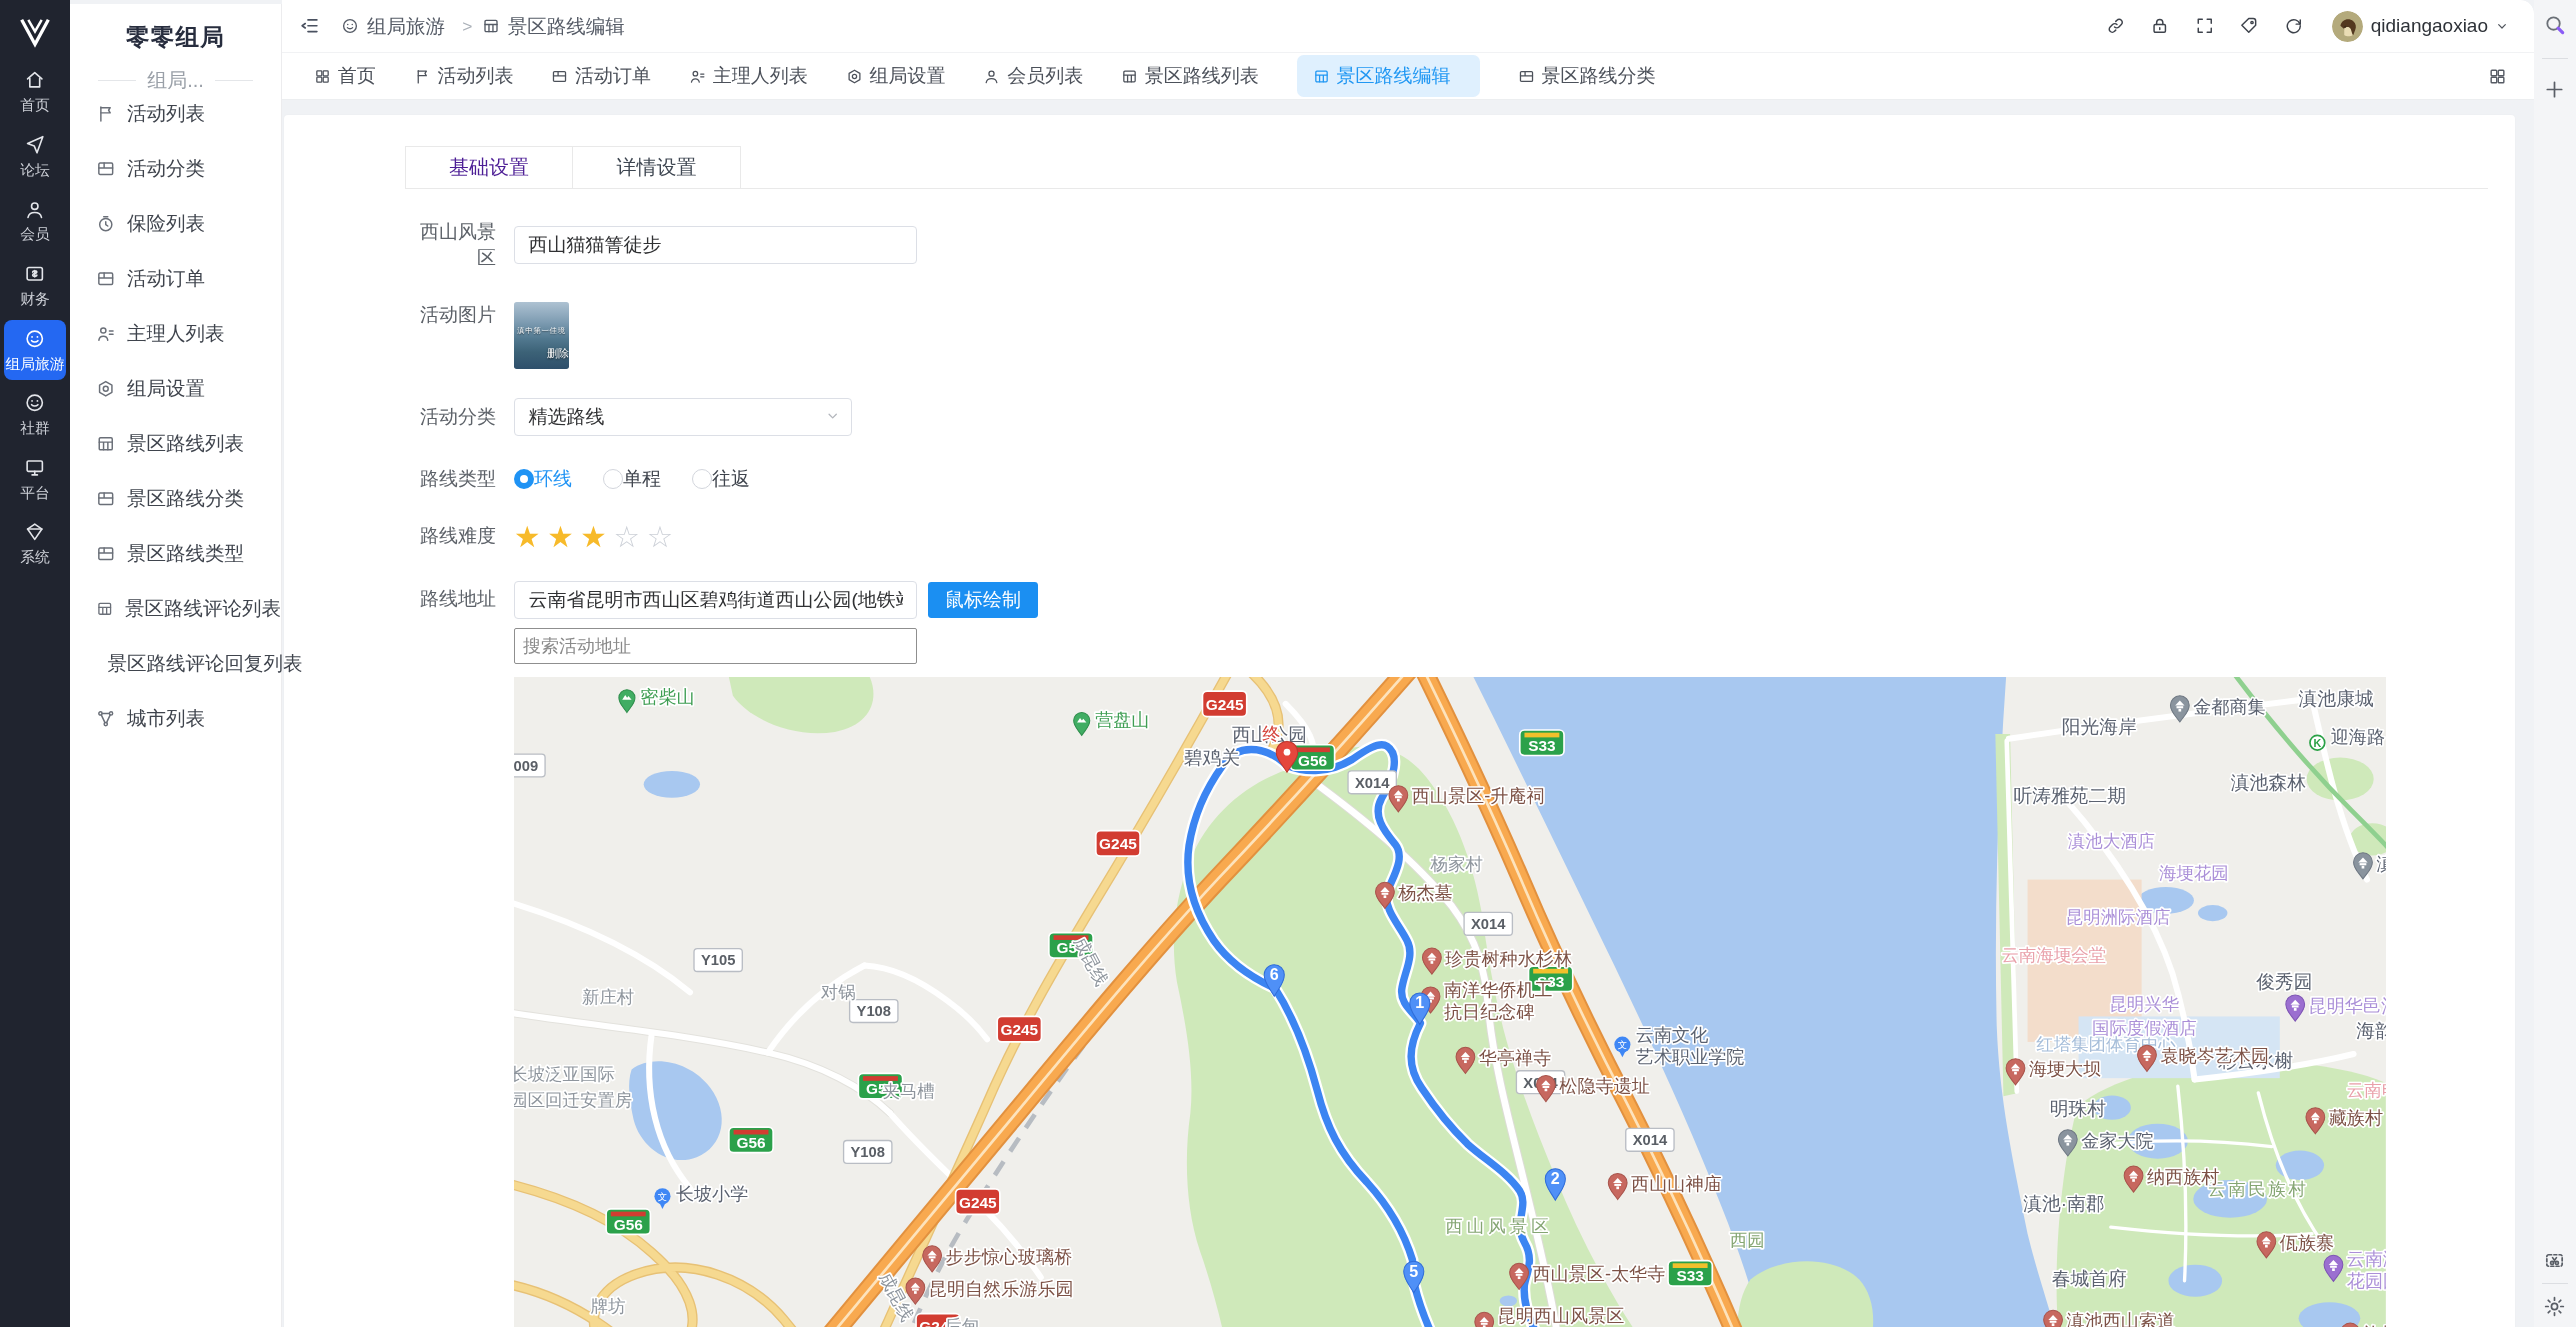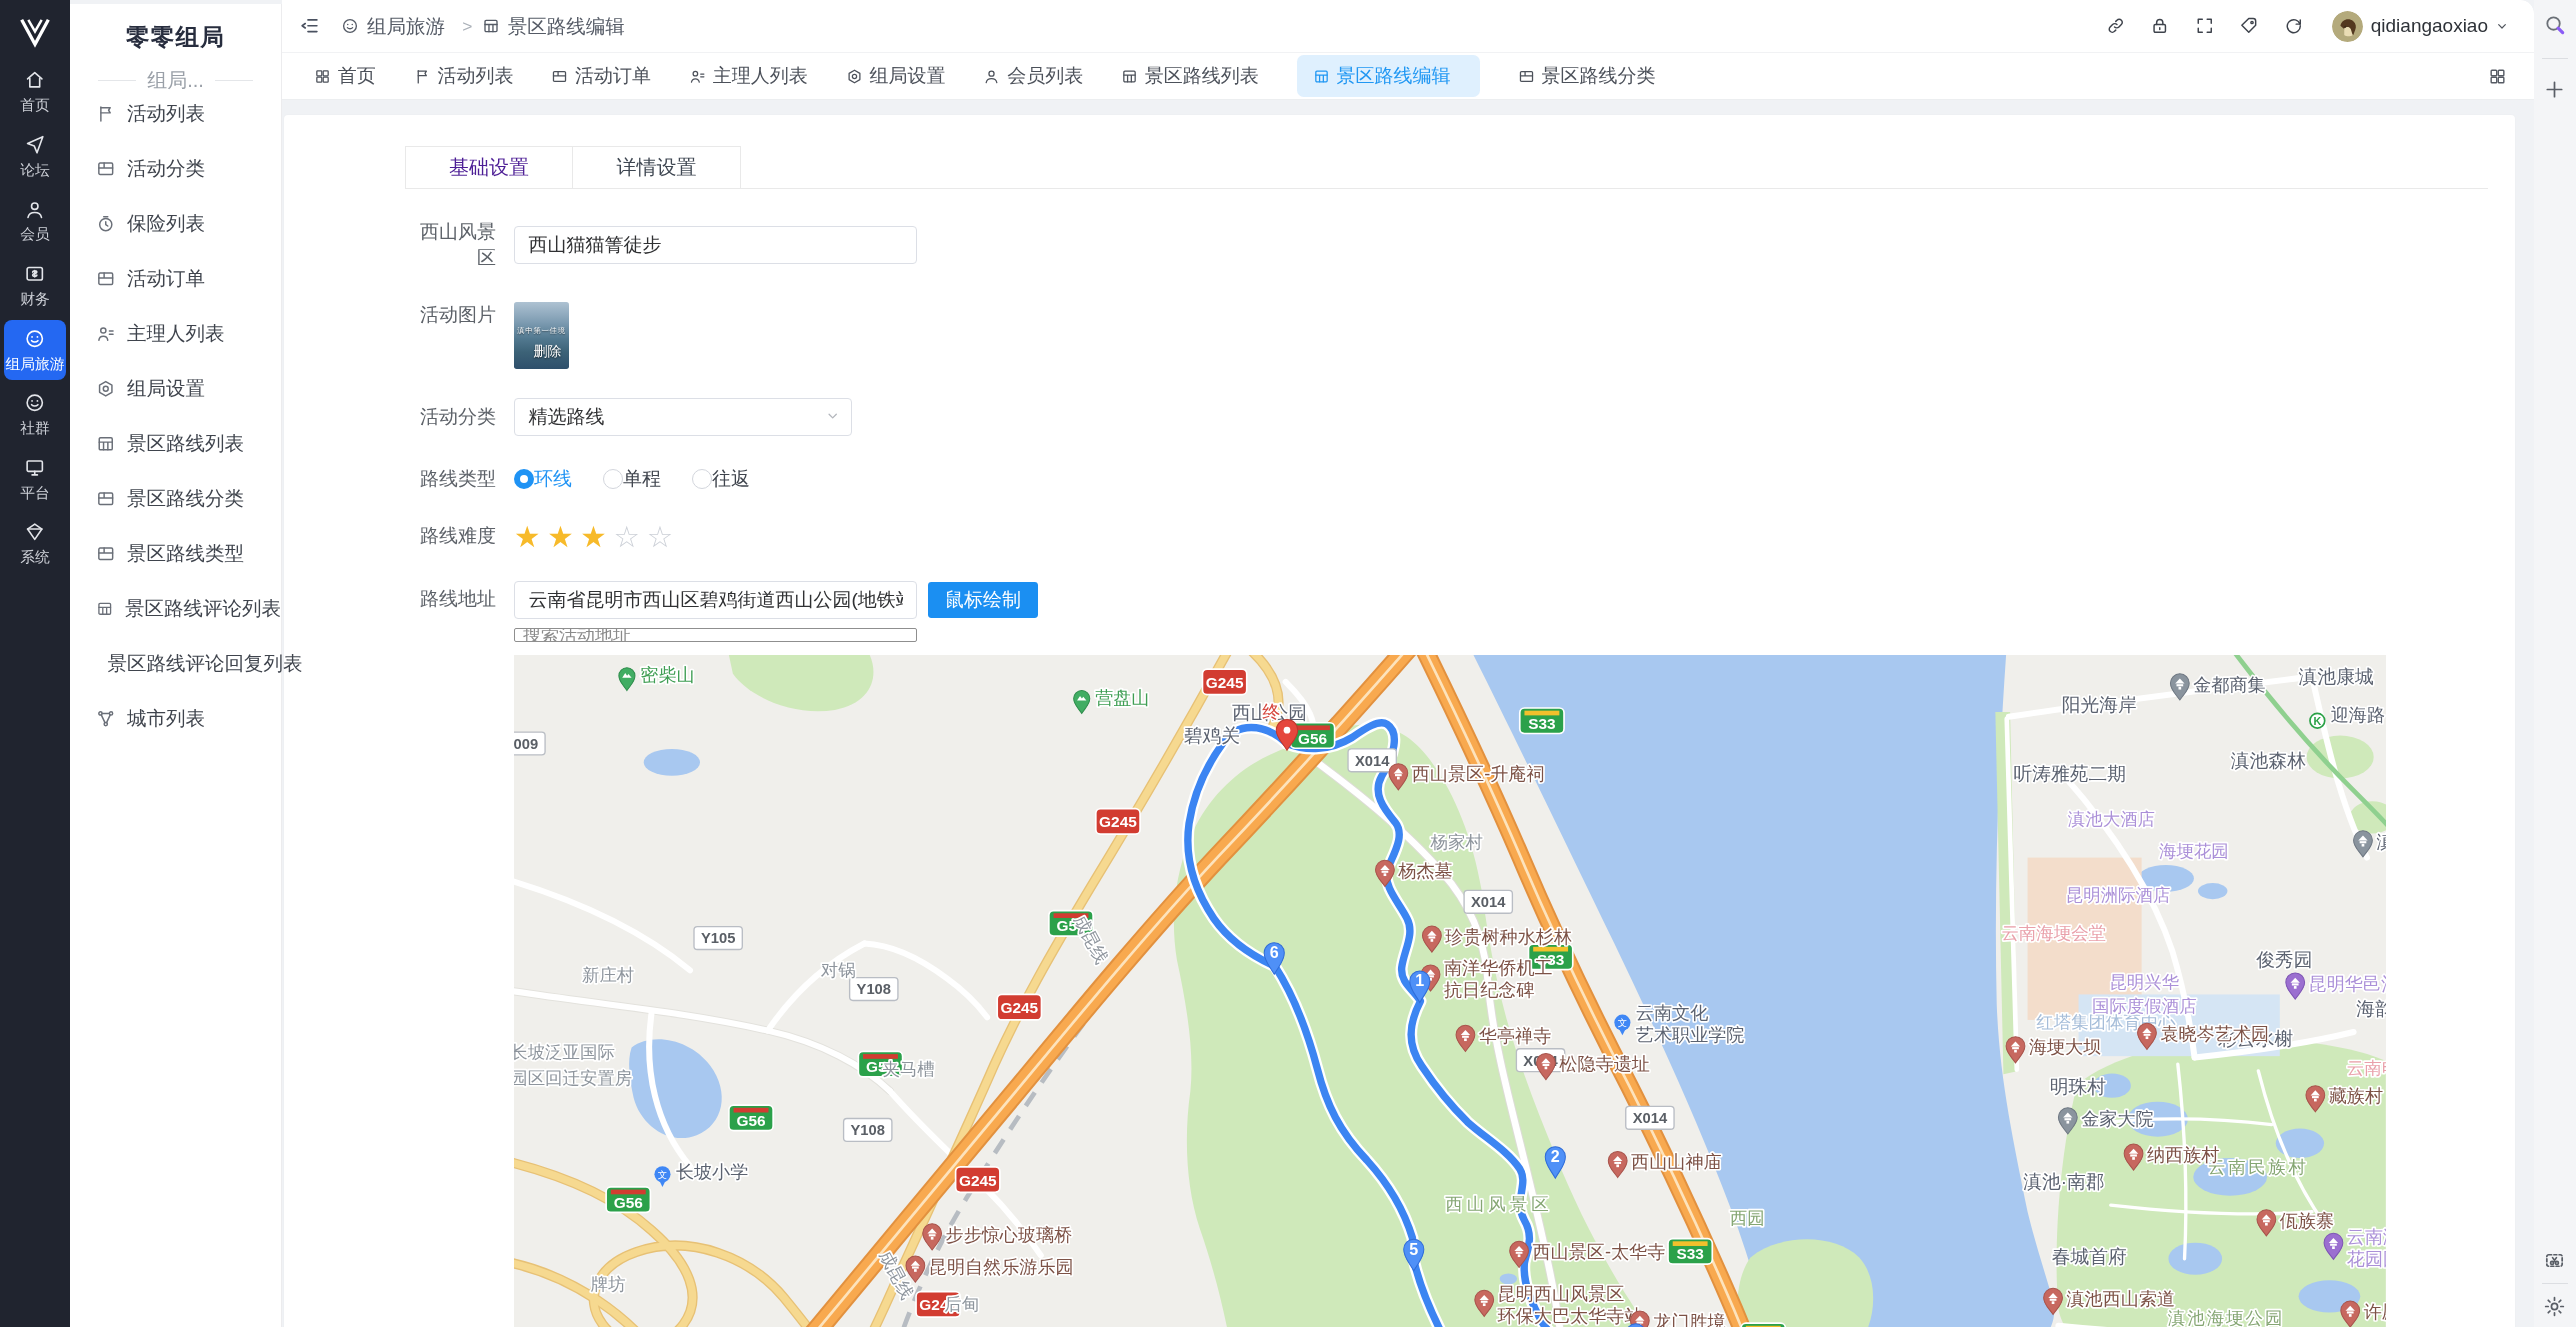--- a/index.html
+++ b/index.html
@@ -61,31 +61,31 @@
   .frow{display:flex;align-items:center;margin-top:29.5px}
   .frow.top{align-items:flex-start}
   .flabel{width:91px;text-align:right;margin-right:18px;font-size:19px;color:#5d6269;flex:none;line-height:1.4}
   .finput{width:403px;height:38px;border:0.7px solid #dcdfe6;border-radius:4px;padding:0 13.4px;font-size:19px;color:#303133;background:#fff;outline:none;font-family:inherit}
   .selwrap{position:relative;width:338px}
   .selwrap .finput{width:100%;cursor:pointer}
   .selwrap .chev{position:absolute;right:10.7px;top:9.4px;width:17.4px;height:17.4px;color:#b4b7bd;pointer-events:none}
   .thumb{width:55px;height:67px;border-radius:2.7px;overflow:hidden;position:relative;cursor:pointer;
     background:linear-gradient(180deg,#aec2d2 0%,#7e9cb2 30%,#51788f 55%,#3c6277 75%,#2e4f6b 100%)}
   .thumb .cap{position:absolute;top:24px;left:0;right:0;text-align:center;font-size:7.4px;color:#fff;letter-spacing:0.7px;text-shadow:0 0.7px 1.3px rgba(0,0,0,.6);white-space:nowrap}
-  .thumb .del{position:absolute;bottom:8px;left:12px;right:0;text-align:center;font-size:14px;color:#fff;text-shadow:0 0.7px 2px rgba(0,0,0,.7)}
+  .thumb .del{position:absolute;bottom:8px;left:12px;right:0;text-align:right;font-size:11px;color:#fff;text-shadow:0 0.7px 2px rgba(0,0,0,.7)}
   .radio-group{display:flex;gap:31px;align-items:center}
   .radio{display:flex;align-items:center;font-size:19px;color:#3f444d;cursor:pointer}
   .rdot{width:20px;height:20px;border-radius:50%;border:1.3px solid #d3d6dd;background:#fff}
   .radio.checked .rdot{border:6px solid #1f93f4}
   .radio.checked{color:#1f93f4}
   #stars{font-size:29.5px;letter-spacing:6.7px;line-height:1;cursor:pointer}
   #stars .on{color:#f7ba2a}
   #stars .off{color:#ccd0d7}
   .draw-btn{margin-left:10.7px;height:36px;padding:0 17.4px;background:#1b8ff2;border:none;border-radius:3.4px;color:#fff;font-size:19px;cursor:pointer;font-family:inherit}
-  .search-input{width:403px;height:14px;border:1.3px solid #8f8f8f;border-radius:2px;padding:0 8px;font-size:18px;color:#a21caf;outline:none;font-family:inherit}
+  .search-input{width:403px;height:36px;border:1.3px solid #8f8f8f;border-radius:2px;padding:0 8px;font-size:18px;color:#a21caf;outline:none;font-family:inherit}
   .search-input::placeholder{color:#8a8a8a}
 
   
   #map{width:1872px;height:756px;position:relative;overflow:hidden;background:#f0efeb;cursor:grab}
   .ml{font-size:26px;fill:#8e959d;font-weight:500;paint-order:stroke;stroke:#fff;stroke-width:5px;stroke-linejoin:round}
   .ml.dark{fill:#5b6270;font-size:28px}
   .ml.area-green{fill:#85a673}
   .ml.purple{fill:#ab90d8}
   .ml.pink{fill:#e9a0aa}
   .ml.lightblue{fill:#a5bdd9}

